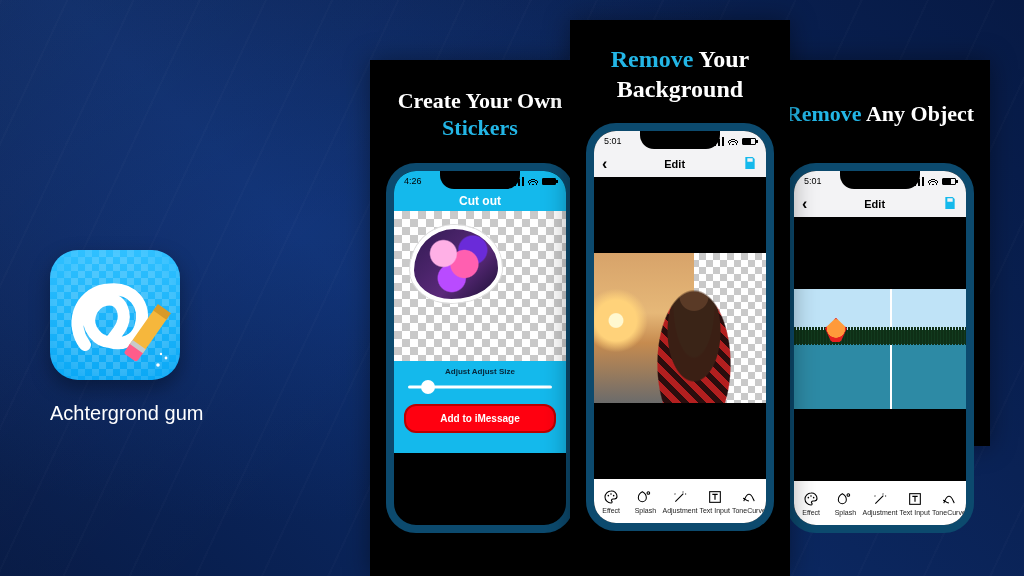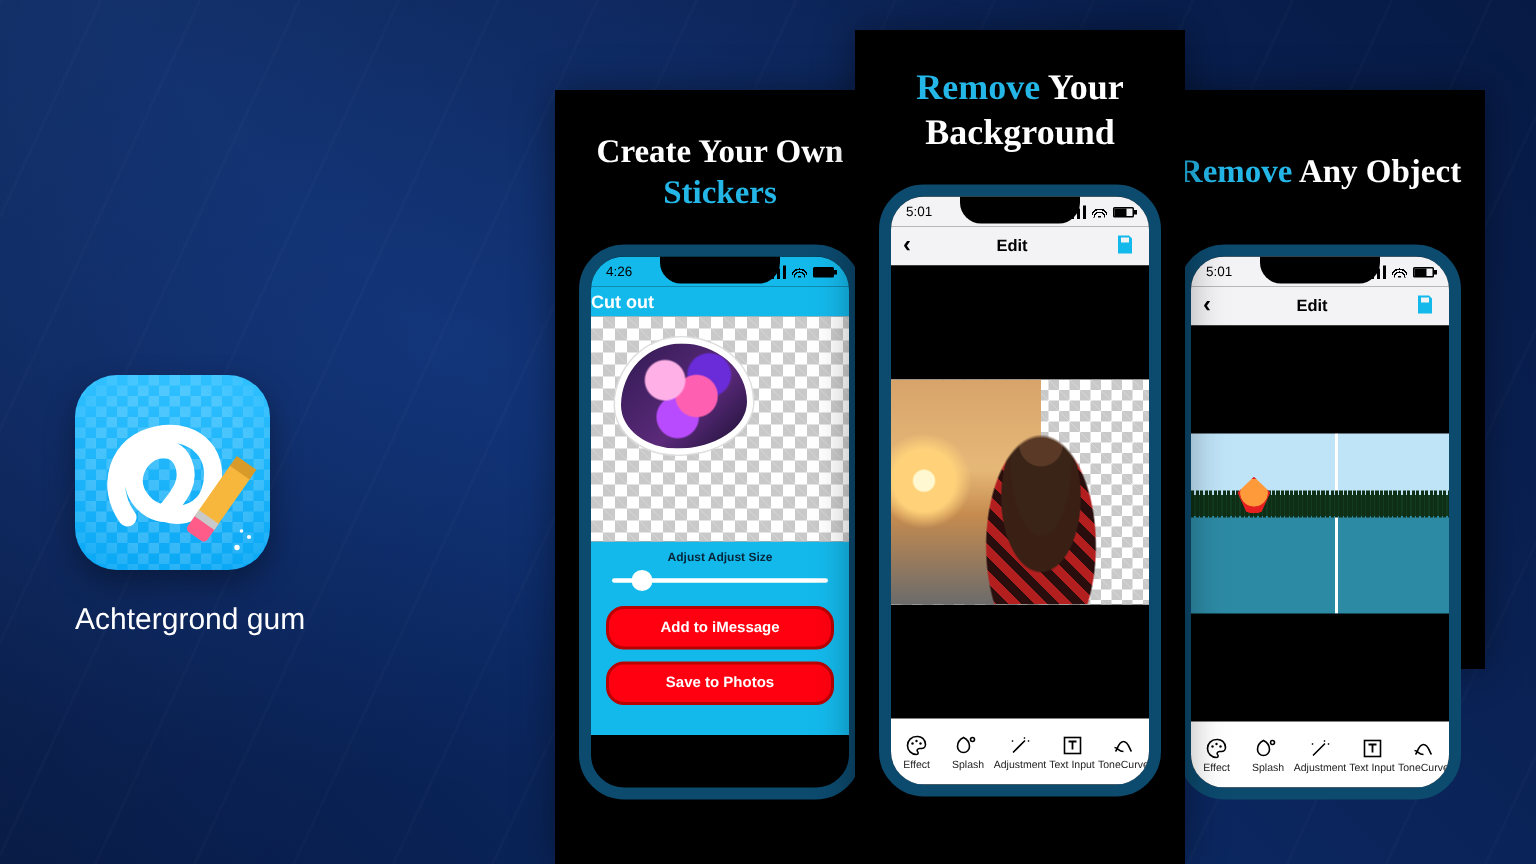--- a/index.html
+++ b/index.html
@@ -111,21 +111,21 @@
   .status .batt i{display:block;width:70%;height:100%;background:#000;}
   .card.c1 .status .sig span, .card.c1 .status .batt, .card.c1 .status .batt::after{ background:#000; border-color:#000;}
   .status .right{display:flex;gap:4px;align-items:center}
   .wifi{width:10px;height:8px;background:
     radial-gradient(circle at 50% 100%, #000 1.2px, transparent 1.3px),
     radial-gradient(circle at 50% 100%, transparent 3px, #000 3px 4px, transparent 4px),
     radial-gradient(circle at 50% 100%, transparent 5px, #000 5px 6px, transparent 6px);
   }
 
   
-  .p1 .titlebar { background:#14b9ec; color:#fff; text-align:left; font-size:12px; font-weight:600; padding:3px 0; }
+  .p1 .titlebar { background:#14b9ec; color:#fff; text-align:center; font-size:12px; font-weight:600; padding:3px 0; }
   .p1 .checkerbg {
     height: 150px;
     background-color:#fff;
     background-image:
       linear-gradient(45deg, #c9c9c9 25%, transparent 25%, transparent 75%, #c9c9c9 75%),
       linear-gradient(45deg, #c9c9c9 25%, transparent 25%, transparent 75%, #c9c9c9 75%);
     background-size: 16px 16px;
     background-position: 0 0, 8px 8px;
     position:relative;
   }
@@ -256,21 +256,20 @@
       <div class="titlebar">Cut out</div>
       <div class="checkerbg">
         <div class="sticker"></div>
       </div>
       <div class="controls">
         <div class="lbl">Adjust Adjust Size</div>
         <div class="slider">
             <div class="thumb"></div>
           </div>
         <div class="btn">Add to iMessage</div>
-        <div class="btn">Save to Photos</div>
       </div>
     </div>
   </div>
 
   <div class="card c2">
     <div class="headline">
       <div>
         <span class="hi">Remove</span><span> Your Background</span>
       </div>
     </div>

